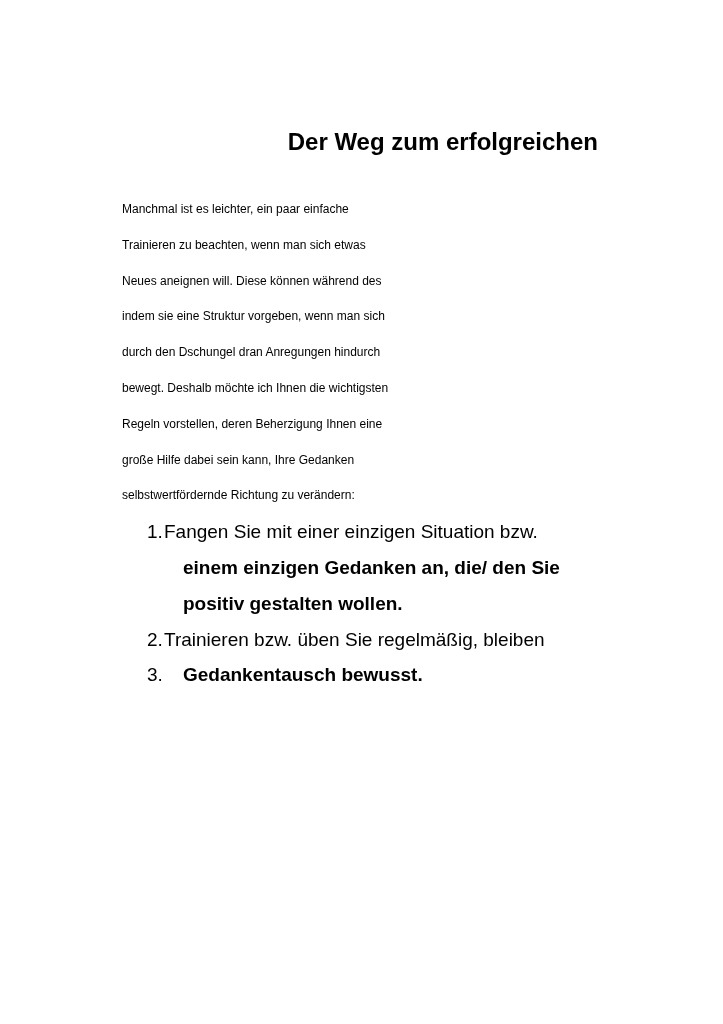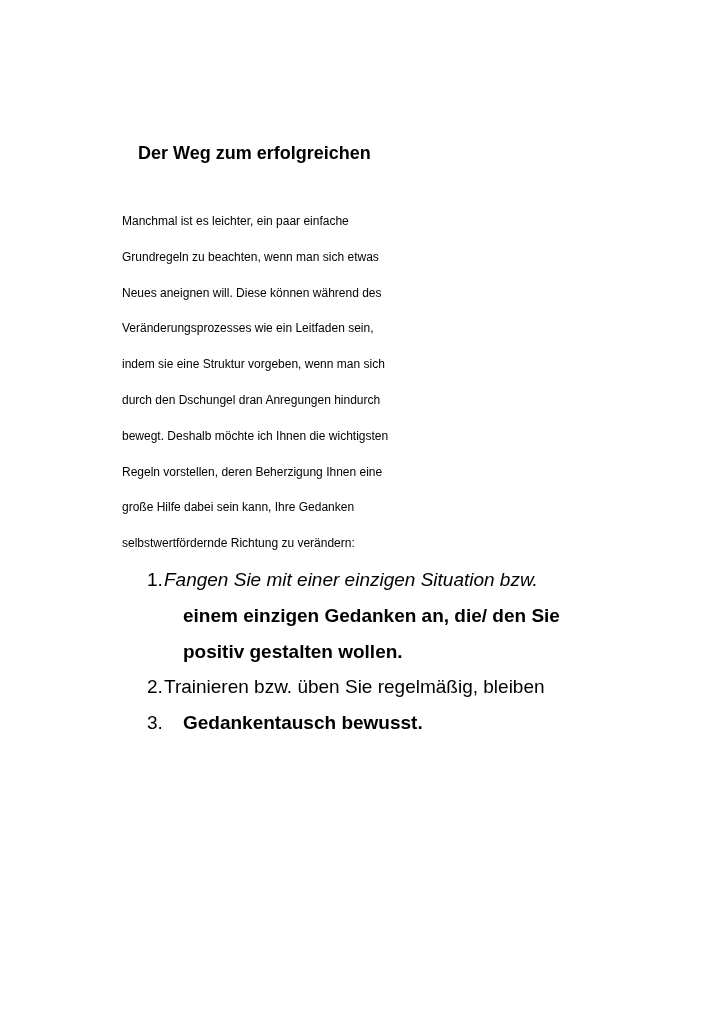--- a/index.html
+++ b/index.html
@@ -16,23 +16,24 @@
       color: #000000;
     }
     .page {
       position: absolute;
       left: 122px;
       top: 117px;
       width: 480px;
     }
     .title {
       font-weight: bold;
-      font-size: 18px;
+      font-size: 24px;
       line-height: 41px;
-      margin: 16px;
+      margin: 4px;
+      text-align: right;
     }
     .title-line {
       display: block;
       white-space: nowrap;
     }
     .body-text {
       margin-top: 30px;
       font-size: 12px;
       line-height: 35.8px;
     }
@@ -70,35 +71,34 @@
 </head>
 <body>
 
 <div class="page">
   <h1 class="title">
     <span class="title-line">Der Weg zum erfolgreichen</span>
   </h1>
 
   <div class="body-text">
     <span class="line">Manchmal ist es leichter, ein paar einfache</span>
-    <span class="line">Grundregeln zu beachten, wenn man sich etwas</span>
+    <span class="line">Trainieren zu beachten, wenn man sich etwas</span>
     <span class="line">Neues aneignen will. Diese können während des</span>
-    <span class="line">Veränderungsprozesses wie ein Leitfaden sein,</span>
     <span class="line">indem sie eine Struktur vorgeben, wenn man sich</span>
     <span class="line">durch den Dschungel dran Anregungen hindurch</span>
     <span class="line">bewegt. Deshalb möchte ich Ihnen die wichtigsten</span>
     <span class="line">Regeln vorstellen, deren Beherzigung Ihnen eine</span>
     <span class="line">große Hilfe dabei sein kann, Ihre Gedanken</span>
     <span class="line">selbstwertfördernde Richtung zu verändern:</span>
   </div>
 
   <ol class="list">
     <li class="list-item">
       <span class="num">1.</span>
-      <span class="first" style="margin-left:-19px;padding-left:0;font-style:italic;">Fangen Sie mit einer einzigen Situation bzw.</span>
+      <span class="first" style="margin-left:-19px;padding-left:0;">Fangen Sie mit einer einzigen Situation bzw.</span>
       <span class="cont">einem einzigen Gedanken an, die/ den Sie</span>
       <span class="cont">positiv gestalten wollen.</span>
     </li>
     <li class="list-item">
       <span class="num">2.</span>
       <span class="first">Trainieren bzw. üben Sie regelmäßig, bleiben</span>
     </li>
     <li class="list-item">
       <span class="num">3.</span>
       <span class="cont">Gedankentausch bewusst.</span>

